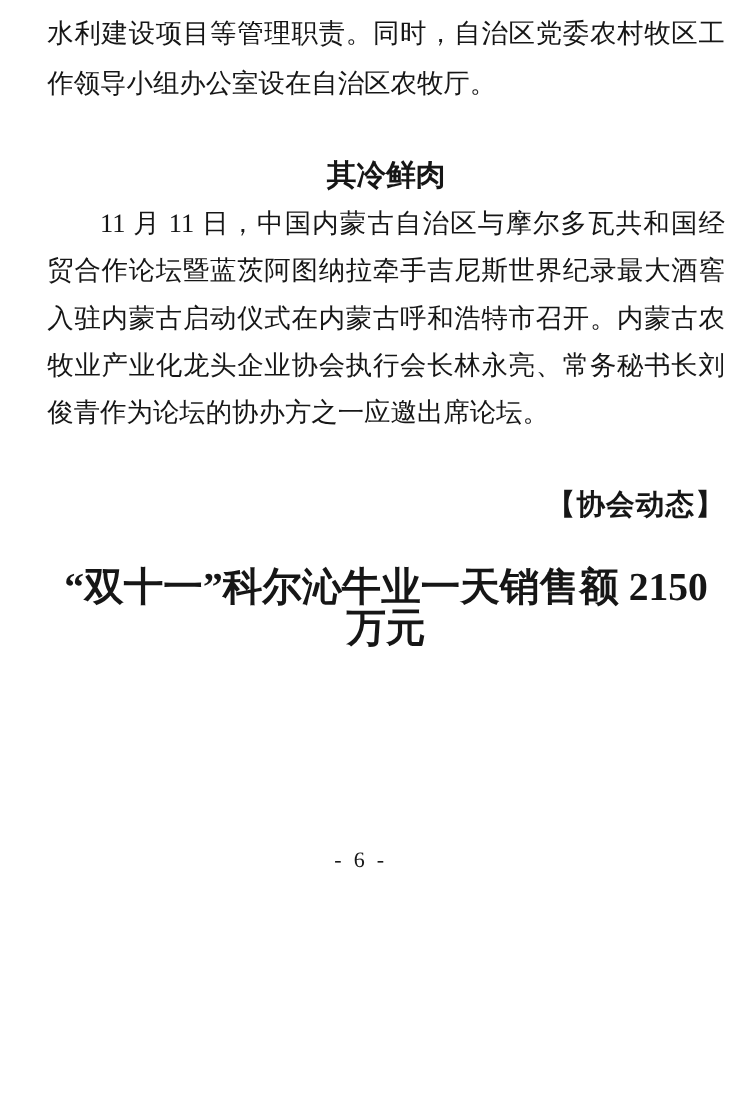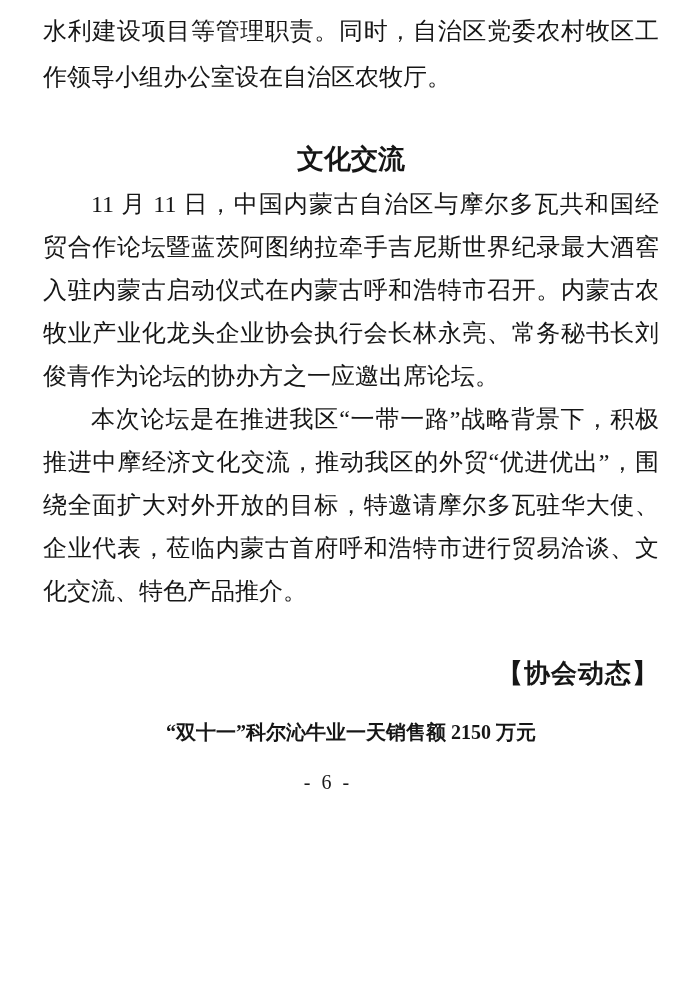--- a/index.html
+++ b/index.html
@@ -47,24 +47,24 @@
   .section-marker {
     margin-top: 46px;
     font-family: "Liberation Sans", "DejaVu Sans", sans-serif;
     font-size: 26px;
     font-weight: 600;
     line-height: 28px;
     letter-spacing: 1px;
     text-align: right;
   }
   .news-title {
-    margin-top: 26px;
+    margin-top: 42px;
     text-align: center;
     font-weight: bold;
-    font-size: 20px;
+    font-size: 36px;
     line-height: 38px;
   }
   .news-body {
     margin-top: 5px;
     line-height: 44px;
   }
   .page-number {
     position: absolute;
     left: 0;
     right: 23px;
@@ -76,26 +76,25 @@
   }
 </style>
 </head>
 <body>
 
 <div class="page">
 
   <p class="body-para continuation">水利建设项目等管理职责。同时，自治区党委农村牧区工作领导小组办公室设在自治区农牧厅。</p>
 
   <div class="article-title">
-    <span>文化交流</span>
+    <span>其冷鲜肉</span>
   </div>
 
   <p class="body-para indent forum-body">11 月 11 日，中国内蒙古自治区与摩尔多瓦共和国经贸合作论坛暨蓝茨阿图纳拉牵手吉尼斯世界纪录最大酒窖入驻内蒙古启动仪式在内蒙古呼和浩特市召开。内蒙古农牧业产业化龙头企业协会执行会长林永亮、常务秘书长刘俊青作为论坛的协办方之一应邀出席论坛。</p>
 
-  <p class="body-para indent">本次论坛是在推进我区“一带一路”战略背景下，积极推进中摩经济文化交流，推动我区的外贸“优进优出”，围绕全面扩大对外开放的目标，特邀请摩尔多瓦驻华大使、企业代表，莅临内蒙古首府呼和浩特市进行贸易洽谈、文化交流、特色产品推介。</p>
 
   <div class="section-marker">【协会动态】</div>
 
   <div class="news-title">“双十一”科尔沁牛业一天销售额 2150 万元</div>
 
 
   <div class="page-number">- 6 -</div>
 
 </div>
 

